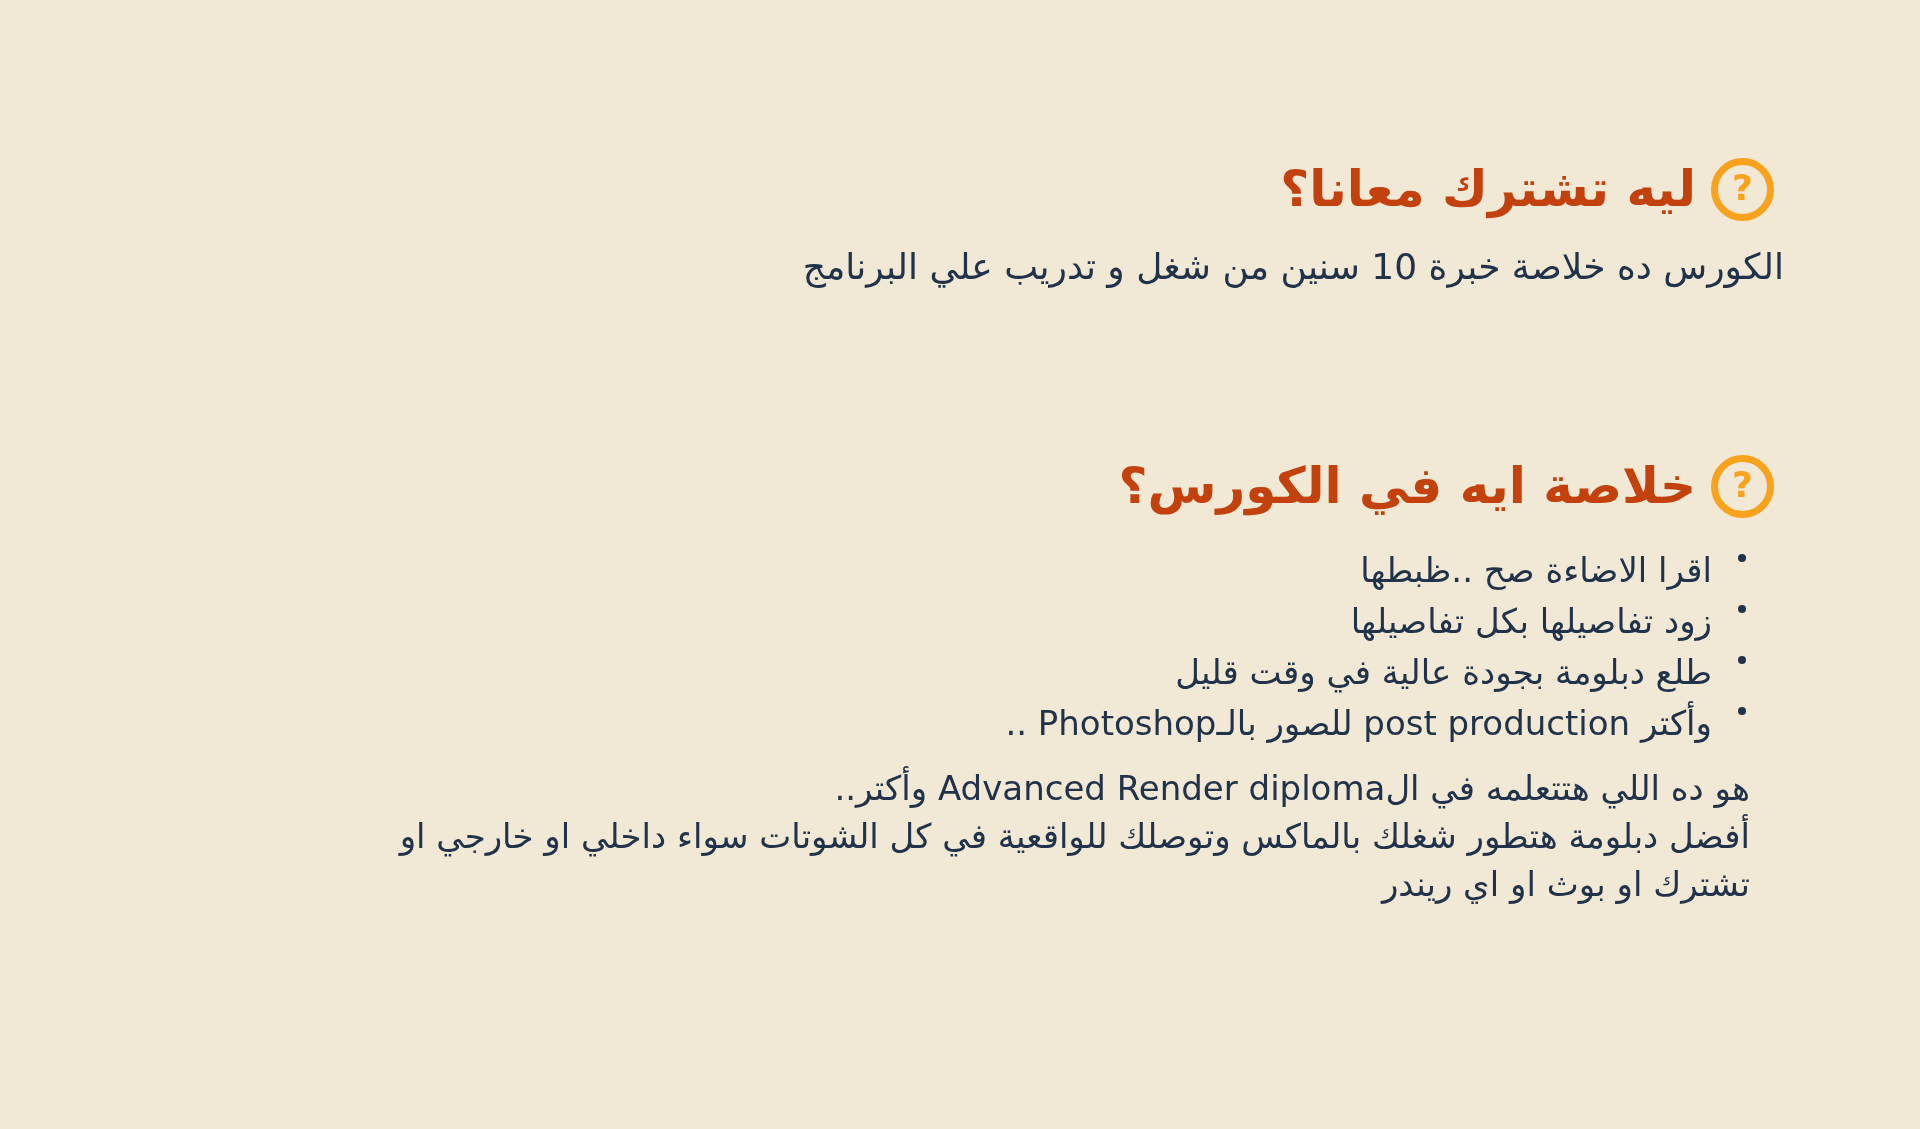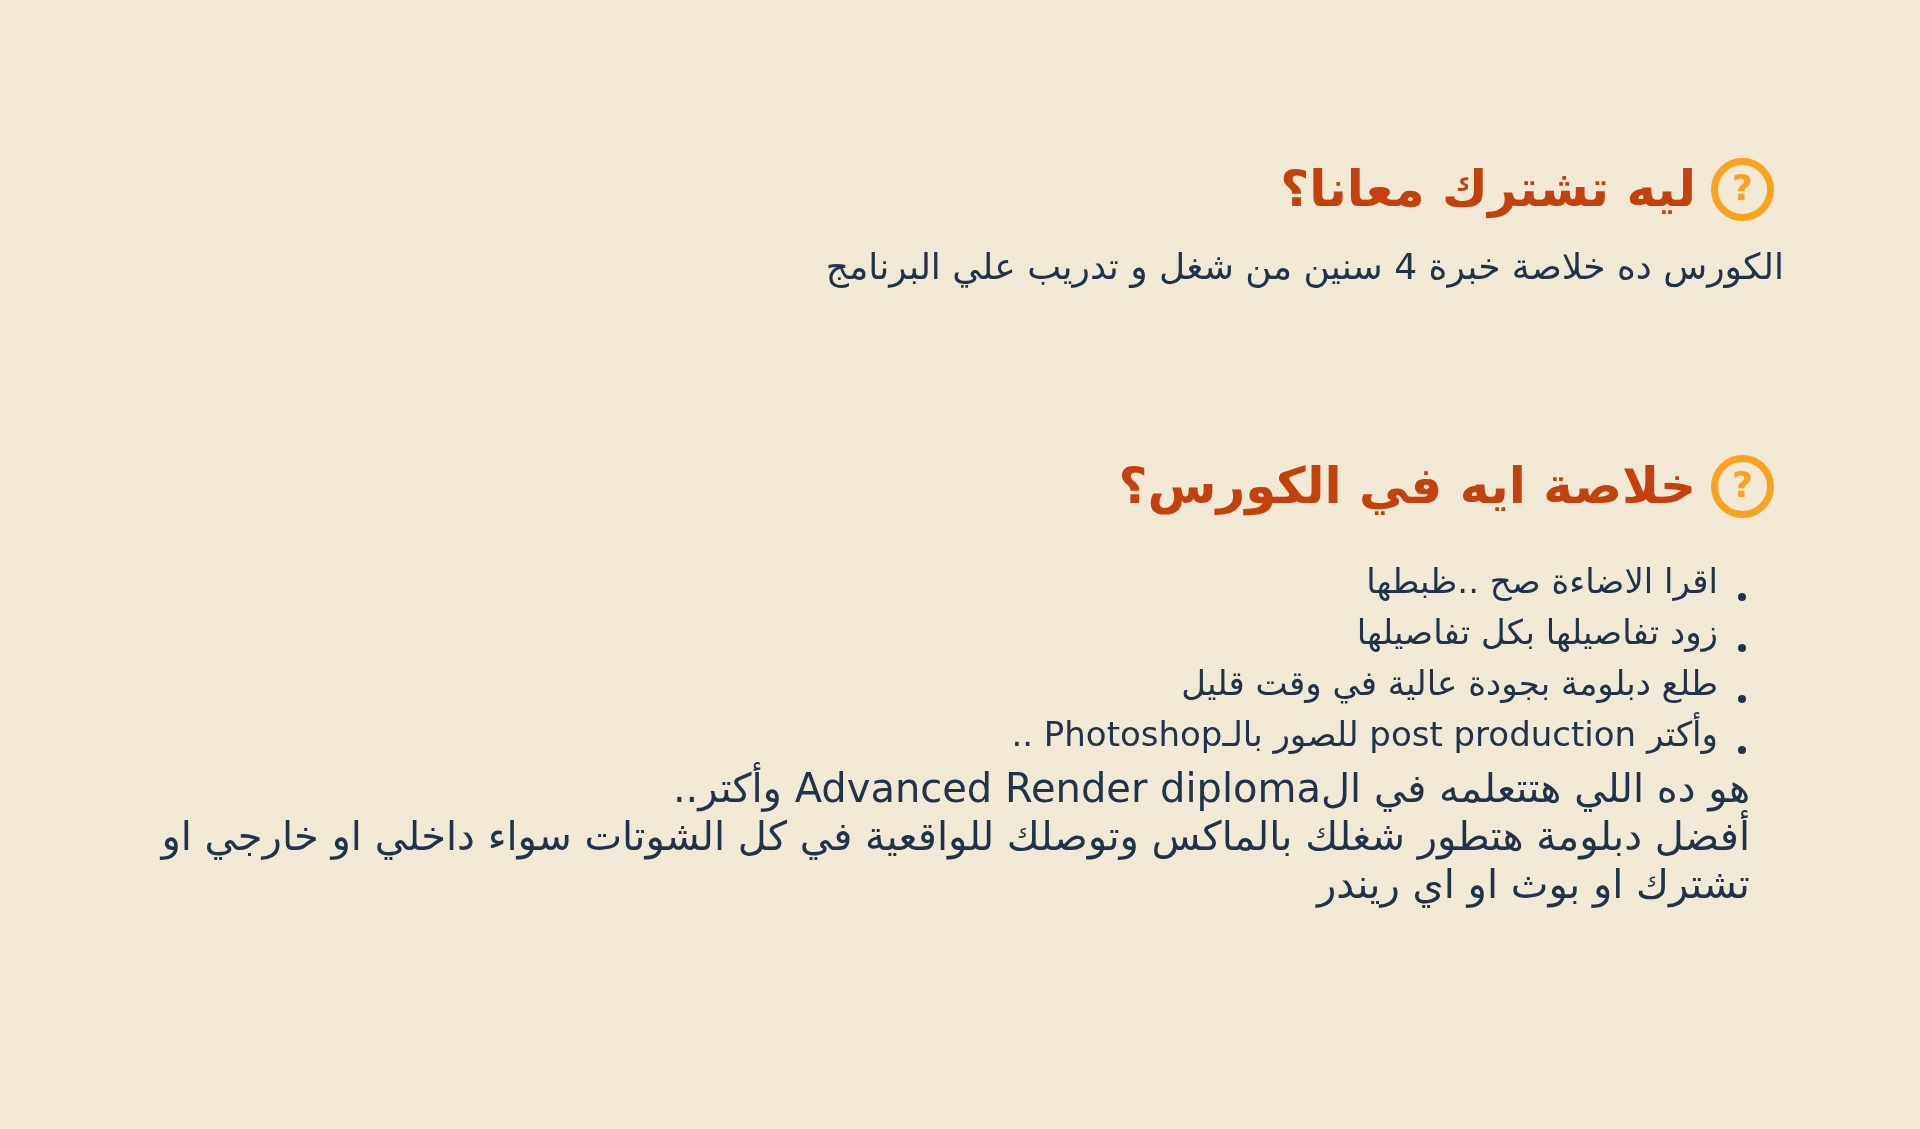--- a/index.html
+++ b/index.html
@@ -70,56 +70,56 @@
     line-height: 1.35;
     white-space: nowrap;
   }
   .bullet-list {
     list-style: none;
     margin: 32px 38px 0 0;
     padding: 0;
   }
   .bullet-item {
     display: flex;
-    align-items: flex-end;
-    gap: 20px;
+    align-items: flex-start;
+    gap: 26px;
     height: 51px;
     font-size: 34px;
     white-space: nowrap;
   }
   .bullet-dot {
     flex: 0 0 auto;
     width: 8px;
     height: 8px;
     border-radius: 50%;
     background: #20334B;
     margin-top: 4px;
   }
   .outro {
     margin: 10px 34px 0 0;
-    font-size: 40px;
+    font-size: 34px;
     line-height: 48px;
   }
   .outro-line {
     white-space: nowrap;
   }
 </style>
 </head>
 <body>
 
 <div class="canvas">
 
   <section class="section section-why">
     <div class="heading-row">
       <span class="q-icon">
         <span class="q-mark">?</span>
       </span>
       <h1 class="title">ليه تشترك معانا؟</h1>
     </div>
-    <p class="subtitle">الكورس ده خلاصة خبرة 4 سنين من شغل و تدريب علي البرنامج</p>
+    <p class="subtitle">الكورس ده خلاصة خبرة 10 سنين من شغل و تدريب علي البرنامج</p>
   </section>
 
   <section class="section section-learn">
     <div class="heading-row">
       <span class="q-icon">
         <span class="q-mark">?</span>
       </span>
       <h1 class="title">خلاصة ايه في الكورس؟</h1>
     </div>
 

